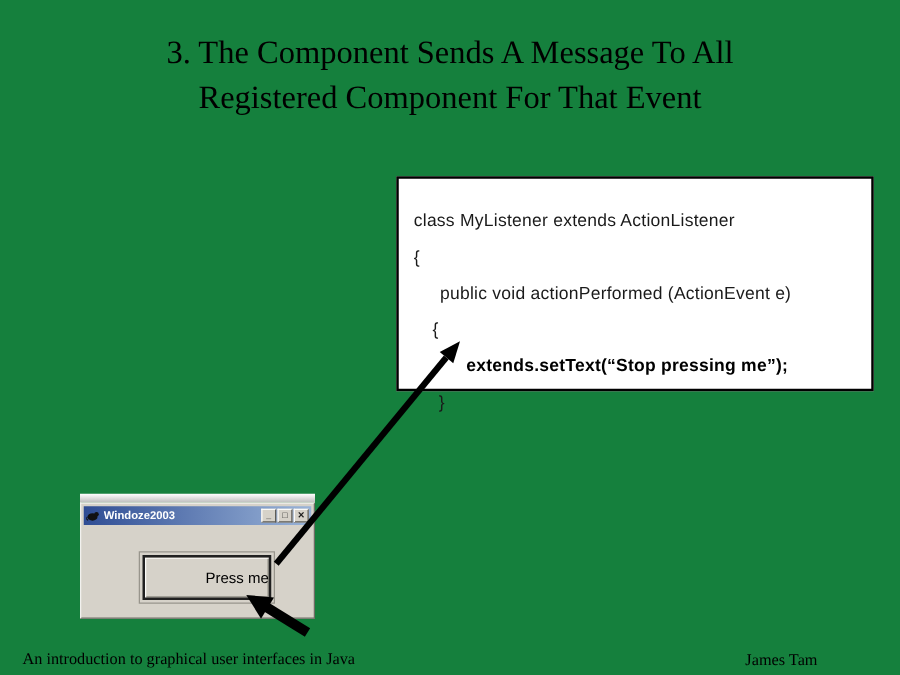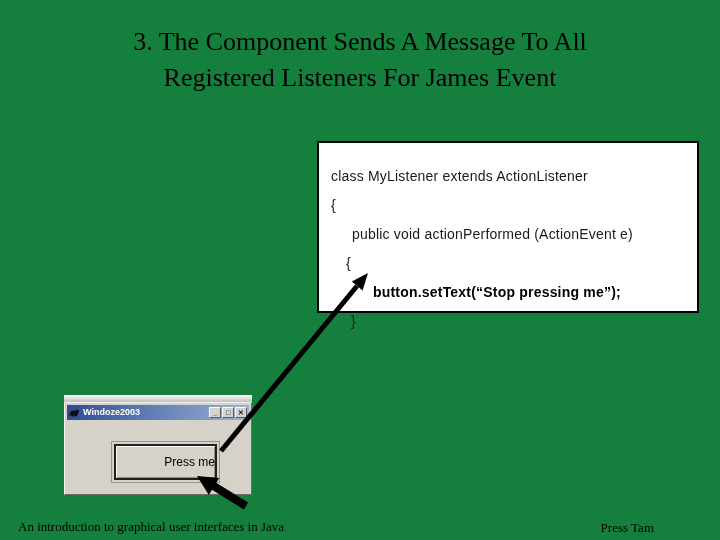--- a/index.html
+++ b/index.html
@@ -81,29 +81,29 @@
     font-family:"Liberation Serif", serif; font-size:13px; color:#000;
   }
 </style>
 </head>
 <body>
 
 <div id="slide">
 
   <div class="title">
     <div>3. The Component Sends A Message To All</div>
-    <div>Registered Listeners For James Event</div>
+    <div>Registered Component For That Event</div>
   </div>
 
   <div class="code-box">
     <div class="code-line">class MyListener extends ActionListener</div>
     <div class="code-line">{</div>
     <div class="code-line ind-1">public void actionPerformed (ActionEvent e)</div>
     <div class="code-line ind-2">{</div>
-    <div class="code-line ind-3 bold">button.setText(“Stop pressing me”);</div>
+    <div class="code-line ind-3 bold">extends.setText(“Stop pressing me”);</div>
     <div class="code-line ind-4">}</div>
   </div>
 
   <div class="remnant"></div>
 
   <div class="win">
     <div class="titlebar">
       <svg class="win-icon" viewBox="0 0 11 9">
         <ellipse cx="5" cy="5.5" rx="4" ry="3" fill="#111"></ellipse>
         <circle cx="8.2" cy="3.4" r="1.8" fill="#111"></circle>
@@ -124,15 +124,15 @@
       <line x1="221" y1="451" x2="357" y2="286" stroke="#000" stroke-width="5"></line>
       <polygon points="368,273 362.6,290.6 351.8,281.6" fill="#000"></polygon>
     </g>
     <g>
       <line x1="246" y1="506" x2="212" y2="485" stroke="#000" stroke-width="8"></line>
       <polygon points="197,476 219.2,477.9 208.8,494.9" fill="#000"></polygon>
     </g>
   </svg>
 
   <div class="footer-left">An introduction to graphical user interfaces in Java</div>
-  <div class="footer-right">Press Tam</div>
+  <div class="footer-right">James Tam</div>
 
 </div>
 
 </body></html>

